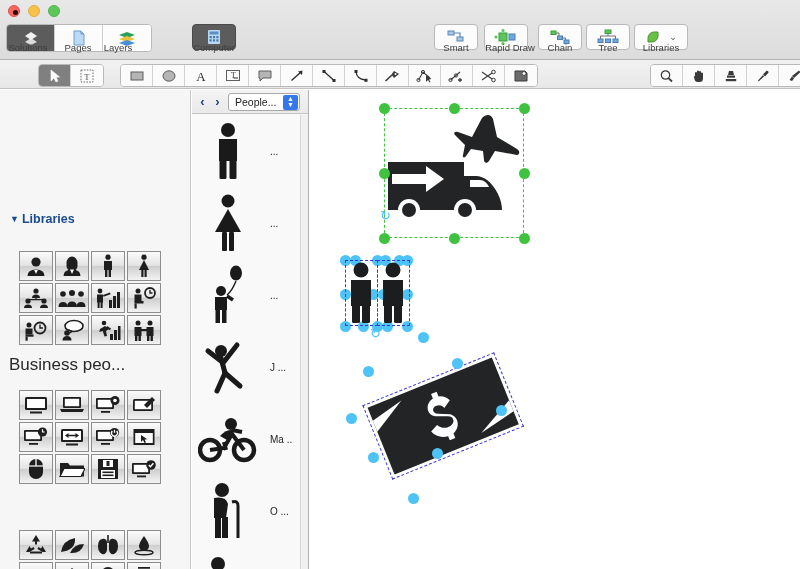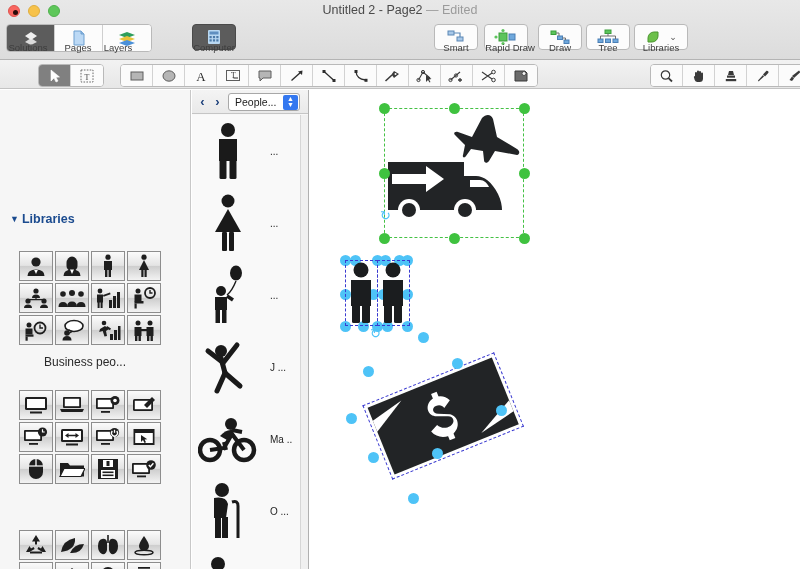--- a/index.html
+++ b/index.html
@@ -119,22 +119,22 @@
   }
   .thumb {
     width: 34px; height: 30px;
     border: 1px solid #8d8d8d;
     background: linear-gradient(to bottom, #fbfbfb 0%, #e4e4e4 48%, #cdcdcd 50%, #f3f3f3 100%);
     display: flex; align-items: center; justify-content: center;
     overflow: hidden;
   }
   .thumb svg { display: block; }
   .libname {
-    position: absolute; width: 152px; text-align: center;
-    font-size: 12px; color: #2a2a2a; left: 0;
+    position: absolute; width: 152px; text-align: left;
+    font-size: 17px; color: #2a2a2a; left: 0;
   }
 
   
   .libpanel {
     position: absolute; left: 192px; top: 90px; width: 117px; height: 479px;
     background: #f7f7f7; border-right: 1px solid #b0b0b0; overflow: hidden;
   }
   .libpanel-head {
     position: absolute; left: 0; top: 0; width: 117px; height: 24px;
     background: linear-gradient(to bottom, #f4f4f4, #e9e9e9);
@@ -201,24 +201,20 @@
 
 <div id="app">
 
   <div class="titlebar">
     <div class="traffic">
       <div class="tl tl-red"></div>
       <div class="tl tl-yellow"></div>
       <div class="tl tl-green"></div>
     </div>
 
-    <div class="win-title">
-      <span>Untitled 2 - Page2</span>
-      <span class="edited">— Edited</span>
-    </div>
 
     <div class="tb-group" style="left:6px; top:24px;">
       <div class="tb-btn on">
         <svg width="18" height="18" viewBox="0 0 18 18">
           <polygon points="9,3 15,7 9,11 3,7" fill="#f0f0f0"></polygon>
           <polygon points="9,9 15,13 9,16 3,13" fill="#f0f0f0" opacity="0.85"></polygon>
         </svg>
       </div>
       <div class="tb-btn">
         <svg width="16" height="18" viewBox="0 0 16 18">
@@ -276,21 +272,21 @@
 
     <div class="tb-single" style="left:538px; top:24px;">
       <svg width="24" height="18" viewBox="0 0 24 18">
         <rect x="3" y="3" width="5" height="3.5" fill="#5cc45c" stroke="#3a9e3a"></rect>
         <rect x="9.5" y="8" width="5" height="3.5" fill="#6fa8dc" stroke="#4a7fb5"></rect>
         <rect x="16" y="12" width="5" height="3.5" fill="#6fa8dc" stroke="#4a7fb5"></rect>
         <path d="M8 5 H11 V8" fill="none" stroke="#6f6f6f" stroke-width="1"></path>
         <path d="M14.5 10 H17.5 V12" fill="none" stroke="#6f6f6f" stroke-width="1"></path>
       </svg>
     </div>
-    <div class="tb-lbl" style="left:534px; width:52px;">Draw</div>
+    <div class="tb-lbl" style="left:534px; width:52px;">Chain</div>
 
     <div class="tb-single" style="left:586px; top:24px;">
       <svg width="24" height="18" viewBox="0 0 24 18">
         <rect x="9" y="2" width="6" height="3.5" fill="#5cc45c" stroke="#3a9e3a"></rect>
         <rect x="2" y="11" width="5" height="3.5" fill="#6fa8dc" stroke="#4a7fb5"></rect>
         <rect x="9.5" y="11" width="5" height="3.5" fill="#6fa8dc" stroke="#4a7fb5"></rect>
         <rect x="17" y="11" width="5" height="3.5" fill="#6fa8dc" stroke="#4a7fb5"></rect>
         <path d="M12 5.5 V8 M4.5 11 V8 H19.5 V11" fill="none" stroke="#6f6f6f" stroke-width="1"></path>
       </svg>
     </div>

